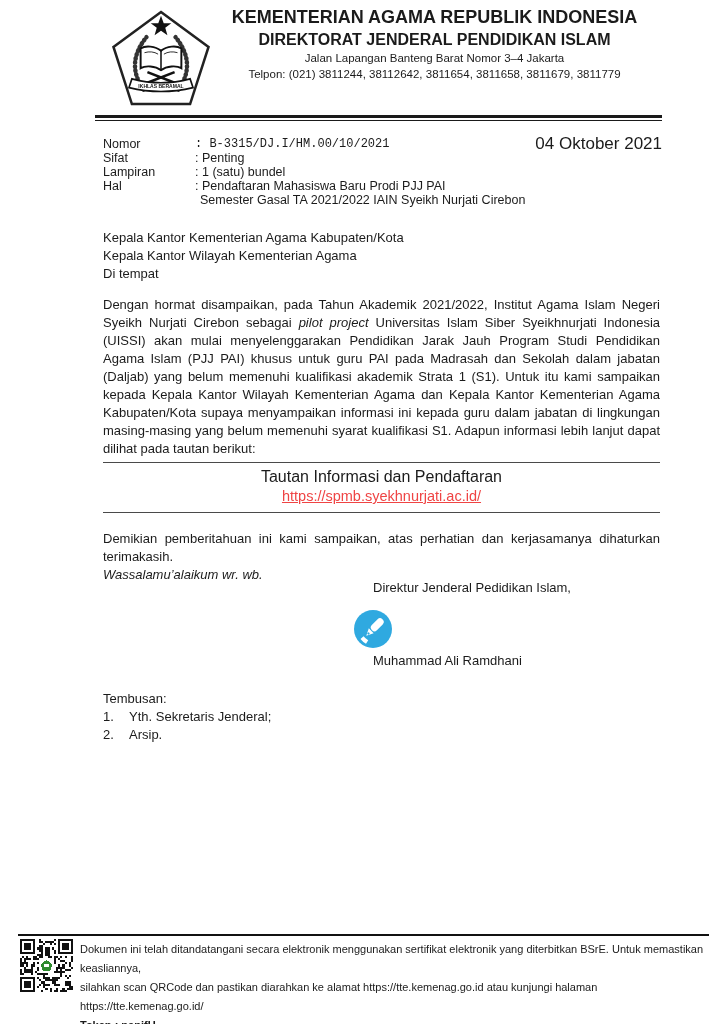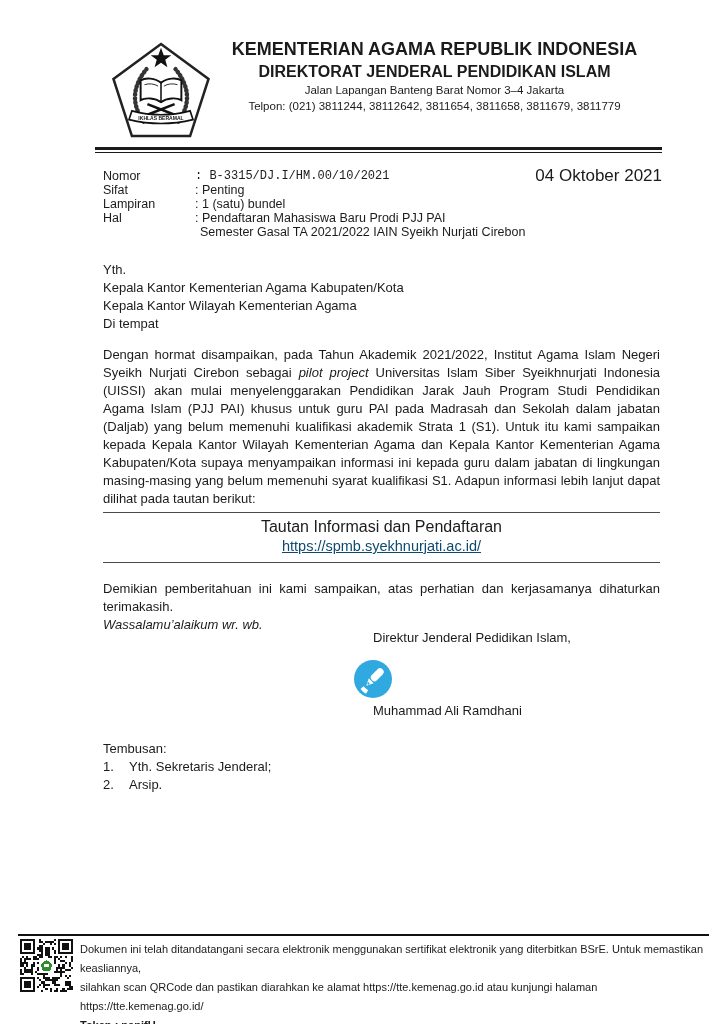--- a/index.html
+++ b/index.html
@@ -2,21 +2,21 @@
 <html><head>
 <meta charset="utf-8">
 <style>
   html,body { margin:0; padding:0; background:#e8e8e8; }
   .page {
     position:relative; width:725px; height:1024px; margin:0 auto;
     background:#ffffff; color:#1b1b1b; overflow:hidden;
     font-family:"Liberation Sans", sans-serif;
   }
   
-  .letterhead { display:flex; align-items:flex-start; padding:36px 70px 0 110px; }
+  .letterhead { display:flex; align-items:flex-start; padding:4px 70px 0 110px; }
   .logo-wrap { width:104px; flex:0 0 104px; margin-top:6px; }
   .head-text { flex:1; text-align:center; padding-top:2px; }
   .h1 { font-size:18px; font-weight:bold; line-height:23px; }
   .h2 { font-size:16px; font-weight:bold; line-height:21px; }
   .addr { font-size:11.5px; line-height:16px; }
   .rule-double {
     margin:4px 63px 0 95px; height:2px;
     border-top:3px solid #1a1a1a; border-bottom:1px solid #1a1a1a;
   }
   
@@ -31,21 +31,21 @@
   .content { margin:0 65px 0 103px; font-size:13px; }
   .recipient { margin-top:22px; line-height:18px; }
   .greeting { margin-top:9px; font-style:italic; line-height:18px; }
   .para { margin:13px 0 0 0; text-align:justify; line-height:18px; }
   .link-box {
     margin-top:4px; text-align:center; padding:3px 0 6px;
     border-top:1px solid #4a4a4a; border-bottom:1px solid #4a4a4a;
   }
   .box-title { font-size:16px; line-height:21px; }
   .box-link { font-size:14.5px; line-height:19px; }
-  .box-link a { color:#0c4a6e; text-decoration:underline; }
+  .box-link a { color:#ef4444; text-decoration:underline; }
   .para2 { margin-top:17px; }
   .greeting2 { font-style:italic; line-height:18px; }
   .sig { margin:-5px 0 0 270px; }
   .sig-title { font-size:13px; line-height:18px; }
   .sig-icon { margin:12px 0 3px -20px; width:40px; height:40px; }
   .sig-name { font-size:13px; line-height:18px; }
   .tembusan { margin-top:20px; line-height:18px; }
   .temb-item { display:flex; }
   .temb-num { width:26px; flex:0 0 26px; }
   
@@ -102,21 +102,20 @@
     <div class="meta-row">
       <span class="meta-label">Hal</span>
       <span class="meta-value">Pendaftaran Mahasiswa Baru Prodi PJJ PAI</span>
     </div>
     <div class="meta-value2">Semester Gasal TA 2021/2022 IAIN Syeikh Nurjati Cirebon</div>
   </div>
 
   <div class="content">
 
     <div class="recipient">
-      <div>Yth.</div>
       <div>Kepala Kantor Kementerian Agama Kabupaten/Kota</div>
       <div>Kepala Kantor Wilayah Kementerian Agama</div>
       <div>Di tempat</div>
     </div>
 
     <p class="para"><span>Dengan hormat disampaikan, pada Tahun Akademik 2021/2022, Institut Agama Islam Negeri Syeikh Nurjati Cirebon sebagai </span><i>pilot project</i><span> Universitas Islam Siber Syeikhnurjati Indonesia (UISSI) akan mulai menyelenggarakan Pendidikan Jarak Jauh Program Studi Pendidikan Agama Islam (PJJ PAI) khusus untuk guru PAI pada Madrasah dan Sekolah dalam jabatan (Daljab) yang belum memenuhi kualifikasi akademik Strata 1 (S1). Untuk itu kami sampaikan kepada Kepala Kantor Wilayah Kementerian Agama dan Kepala Kantor Kementerian Agama Kabupaten/Kota supaya menyampaikan informasi ini kepada guru dalam jabatan di lingkungan masing-masing yang belum memenuhi syarat kualifikasi S1. Adapun informasi lebih lanjut dapat dilihat pada tautan berikut:</span></p>
 
     <div class="link-box">
       <div class="box-title">Tautan Informasi dan Pendaftaran</div>
       <div class="box-link">

